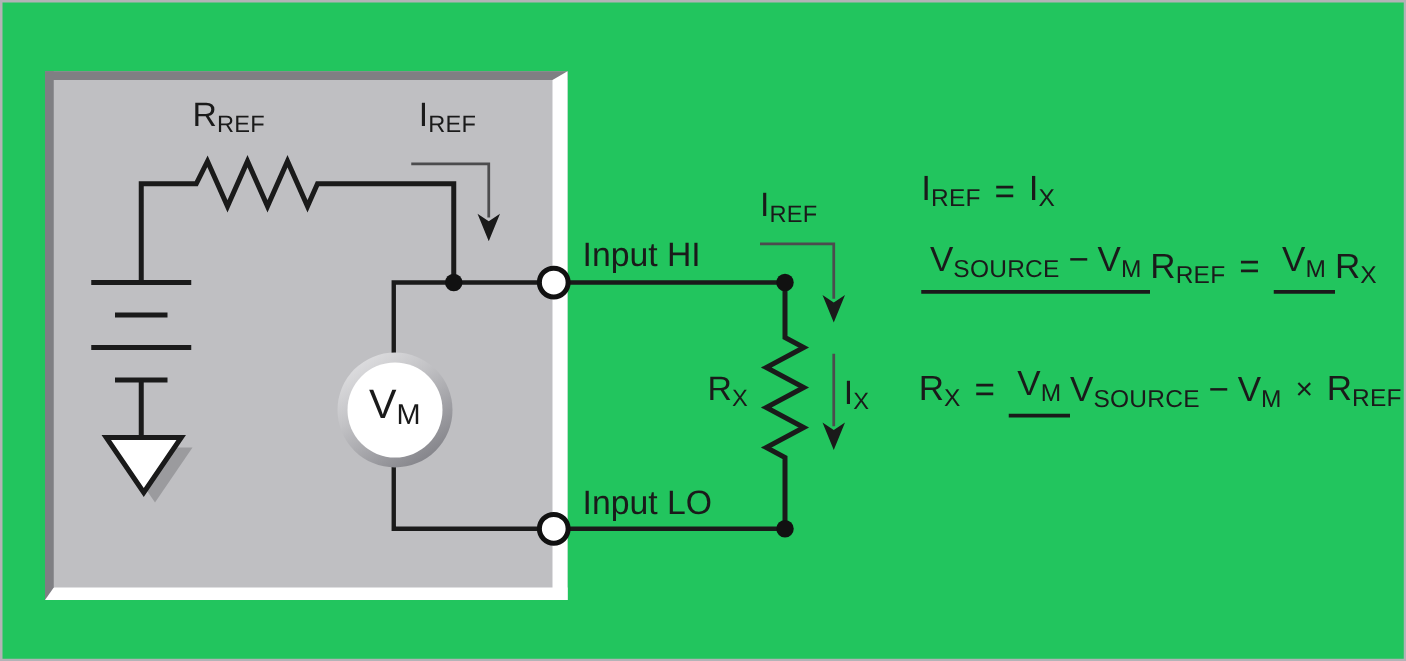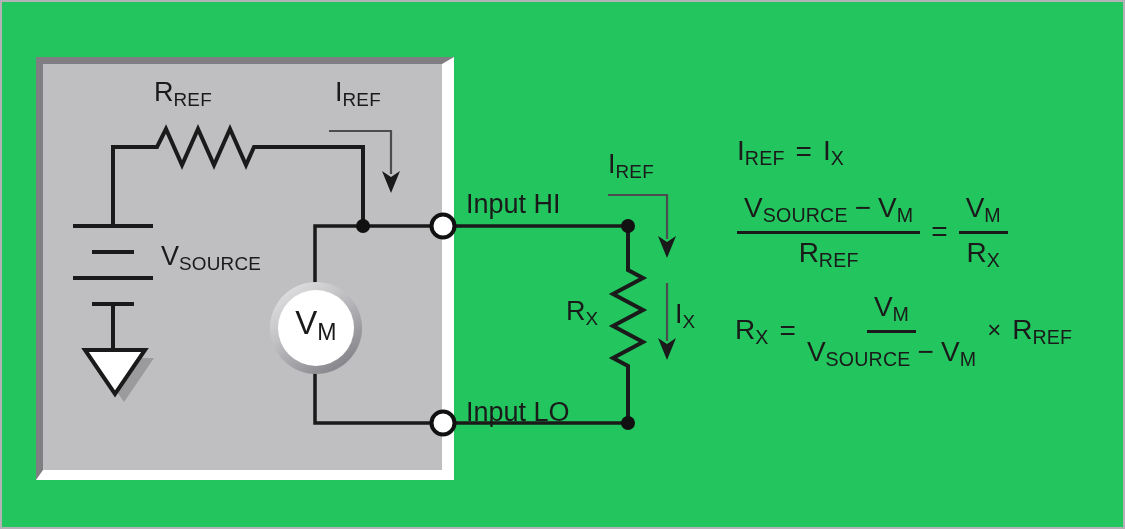--- a/index.html
+++ b/index.html
@@ -36,21 +36,21 @@
   }
   .vm-label{font-size:33px;width:60px;text-align:center;}
   
   .eq{
     position:absolute;
     display:flex;align-items:center;
     font-size:28px;line-height:1.2;white-space:nowrap;color:#1a1a1a;
   }
   .eq .op{margin:0 11px;}
   .eq .minus{margin:0 7px;}
-  .frac{display:inline-flex;flex-direction:column;align-items:center;text-align:center;}
+  .frac{display:inline-flex;align-items:center;text-align:center;}
   .frac .num{border-bottom:3px solid #1a1a1a;padding:0 7px 4px 7px;}
   .frac .den{padding-top:2px;}
 </style>
 </head>
 <body>
 
 <div class="canvas">
 
   <div class="instrument-box"></div>
 
@@ -107,27 +107,26 @@
     <g>
       <path d="M 665,281 V 339" fill="none" stroke="#4c4c4e" stroke-width="2.2"></path>
       <polygon points="665,358 656,336 665,342 674,336" fill="#1a1a1a"></polygon>
     </g>
   </svg>
 
   <div class="clabel" style="left:152px;top:76px;"><span>R</span><span class="sub">REF</span></div>
 
   <div class="clabel" style="left:333px;top:76px;"><span>I</span><span class="sub">REF</span></div>
 
-  <div class="clabel" style="left:159px;top:240px;"><span>V</span><span class="sub">SOURCE</span></div>
 
   <div class="clabel vm-label" style="left:284px;top:303px;"><span>V</span><span class="sub">M</span></div>
 
   <div class="clabel" style="left:464px;top:188px;text-align:center;">Input HI</div>
 
-  <div class="clabel" style="left:464px;top:396px;text-align:center;">Input LO</div>
+  <div class="clabel" style="left:464px;top:386px;text-align:center;">Input LO</div>
 
   <div class="clabel" style="left:606px;top:148px;"><span>I</span><span class="sub">REF</span></div>
 
   <div class="clabel" style="left:564px;top:295px;"><span>R</span><span class="sub">X</span></div>
 
   <div class="clabel" style="left:673px;top:298px;"><span>I</span><span class="sub">X</span></div>
 
   <div class="eq" style="left:735px;top:132px;">
     <span><span>I</span><span class="sub">REF</span></span>
     <span class="op">=</span>

